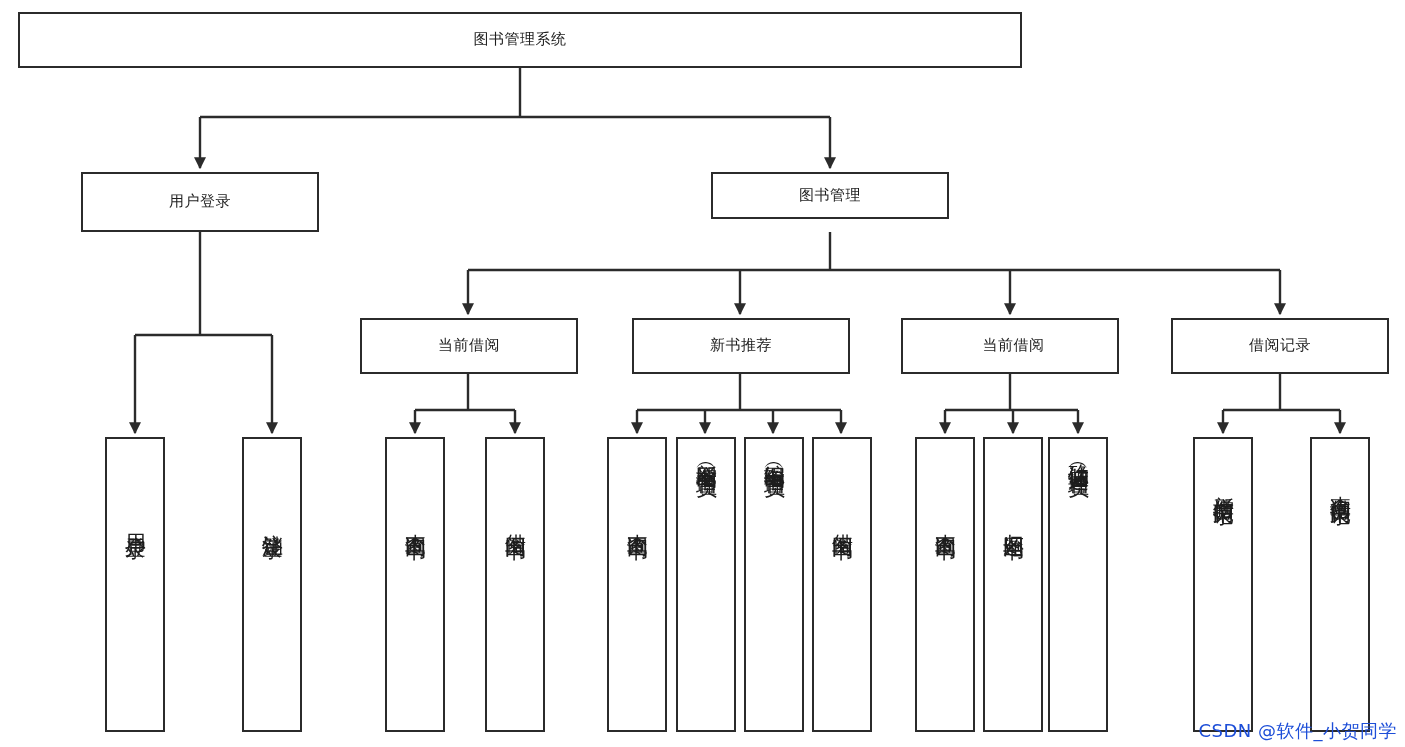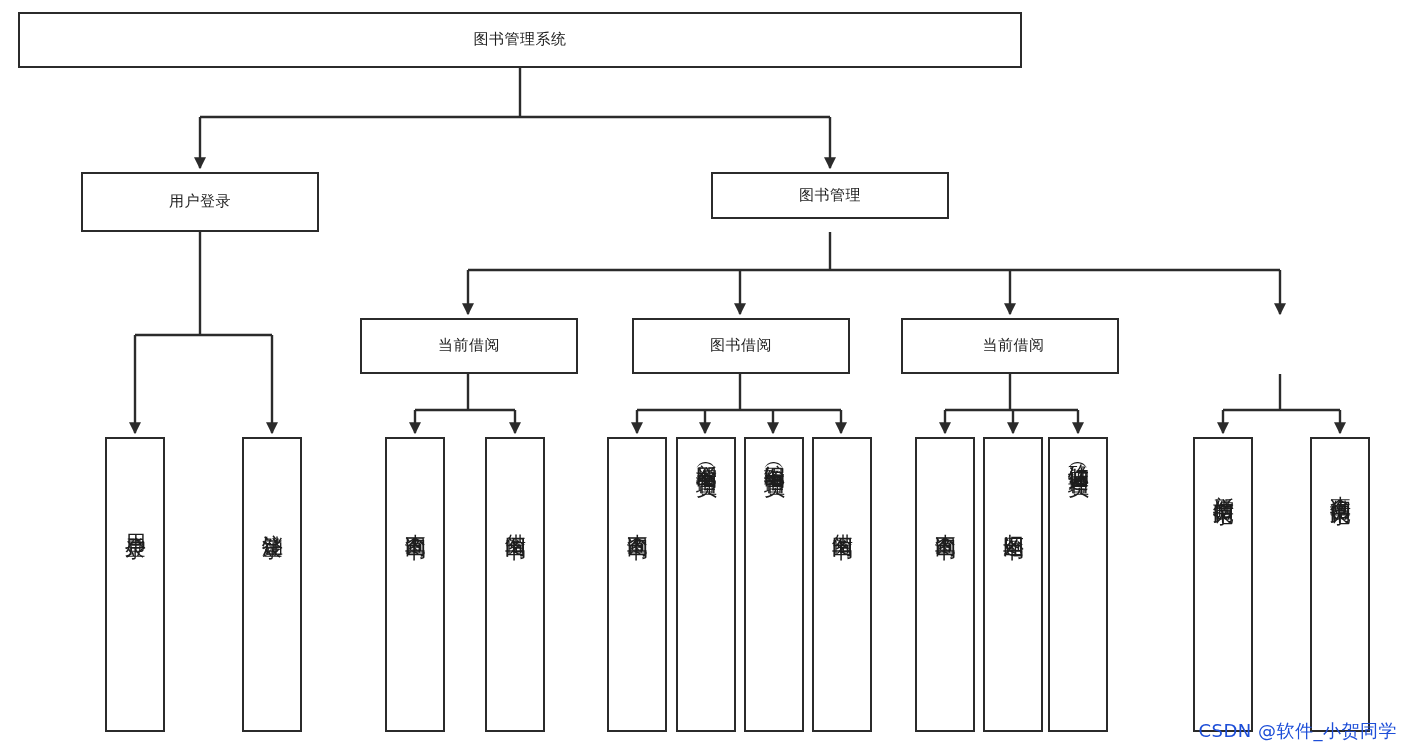--- a/index.html
+++ b/index.html
@@ -145,27 +145,30 @@
 
   <div class="node" style="left:711px; top:172px; width:238px; height:47px;text-align:center;">
     <span class="label">图书管理</span>
   </div>
 
   <div class="node" style="left:360px; top:318px; width:218px; height:56px;">
     <span class="label">当前借阅</span>
   </div>
 
   <div class="node" style="left:632px; top:318px; width:218px; height:56px;">
-    <span class="label">图书借阅</span>
+    <span class="label">新书推荐</span>
   </div>
 
   <div class="node" style="left:901px; top:318px; width:218px; height:56px;padding-left:7px;">
     <span class="label">当前借阅</span>
   </div>
 
+  <div class="node" style="left:1171px; top:318px; width:218px; height:56px;">
+    <span class="label">借阅记录</span>
+  </div>
 
   <div class="node leaf mid" style="left:105px; top:437px; width:60px; height:295px;">
     <span class="label">用户登录</span>
   </div>
 
   <div class="node leaf mid" style="left:242px; top:437px; width:60px; height:295px;">
     <span class="label">注销登录</span>
   </div>
 
   <div class="node leaf mid" style="left:385px; top:437px; width:60px; height:295px;">

